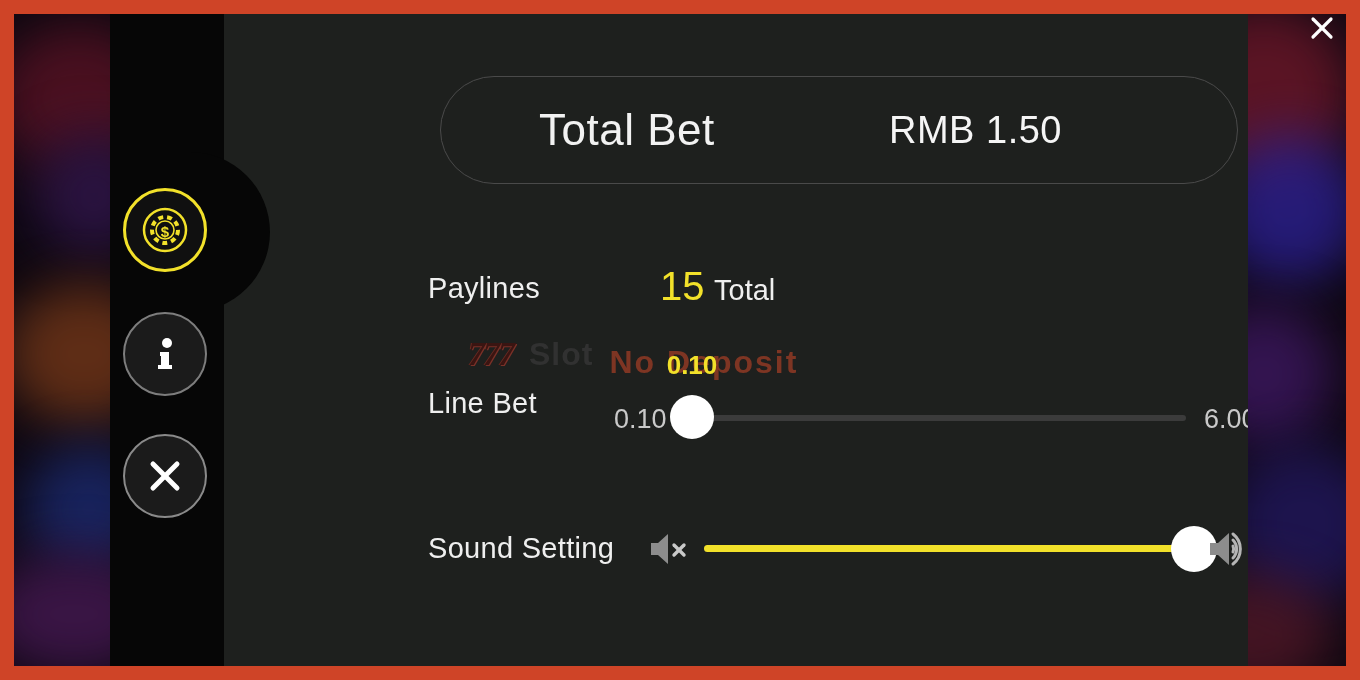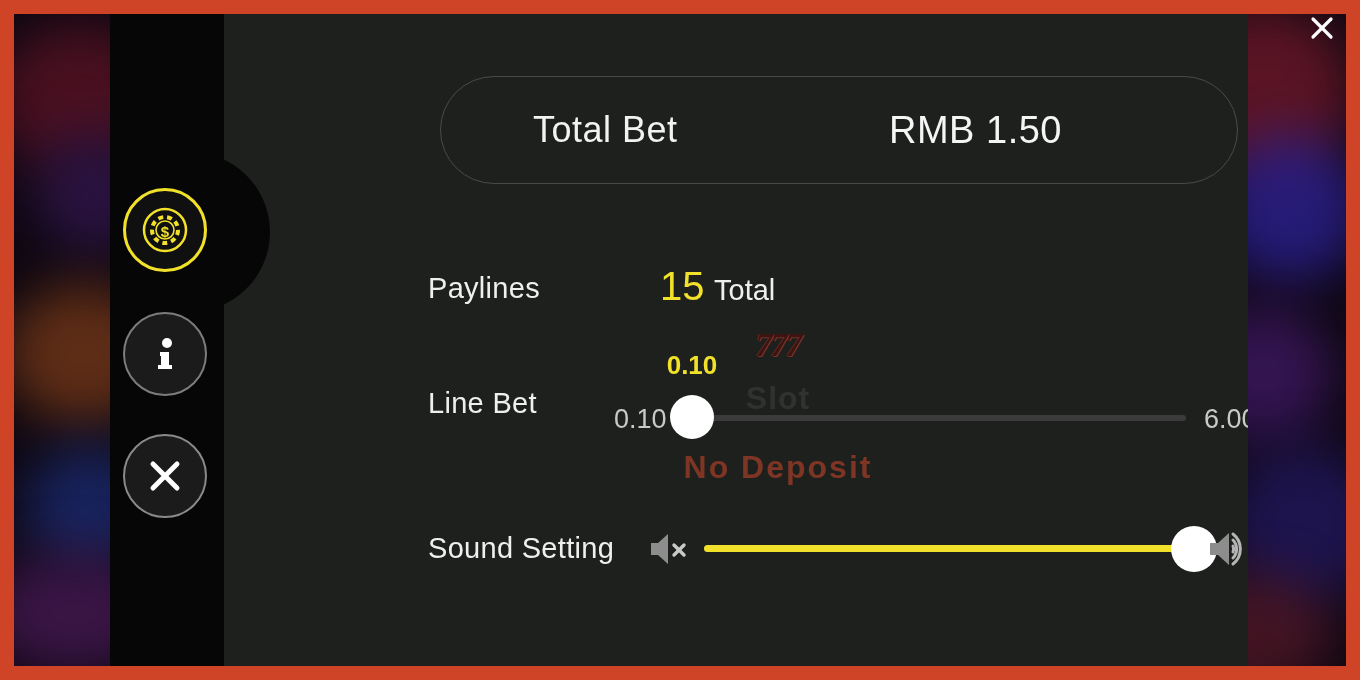--- a/index.html
+++ b/index.html
@@ -113,21 +113,20 @@
     left: 358px;
     top: 312px;
     width: 620px;
     height: 56px;
     display: flex;
     align-items: center;
     gap: 16px;
     z-index: 1;
     pointer-events: none;
     user-select: none;
-    flex-direction: column;
   }
   #watermark .wm-777 {
     font-family: "Liberation Serif", serif;
     font-size: 34px;
     font-style: italic;
     font-weight: bold;
     letter-spacing: -2px;
     color: #3a1512;
     text-shadow: 1px 1px 0 #7a3128, -1px 0 0 #6a2a22;
   }
@@ -162,22 +161,22 @@
     width: 798px;
     height: 108px;
     border: 1px solid #4a4a4a;
     border-radius: 54px;
     box-sizing: border-box;
     display: flex;
     align-items: center;
   }
   #totalbet-pill .tb-label {
     position: absolute;
-    left: 92px;
-    font-size: 36px;
+    left: 98px;
+    font-size: 44px;
     color: #f2f2f2;
     letter-spacing: 0.5px;
   }
   #totalbet-pill .tb-value {
     position: absolute;
     left: 448px;
     font-size: 38px;
     color: #f5f5f5;
     letter-spacing: 0.5px;
   }

